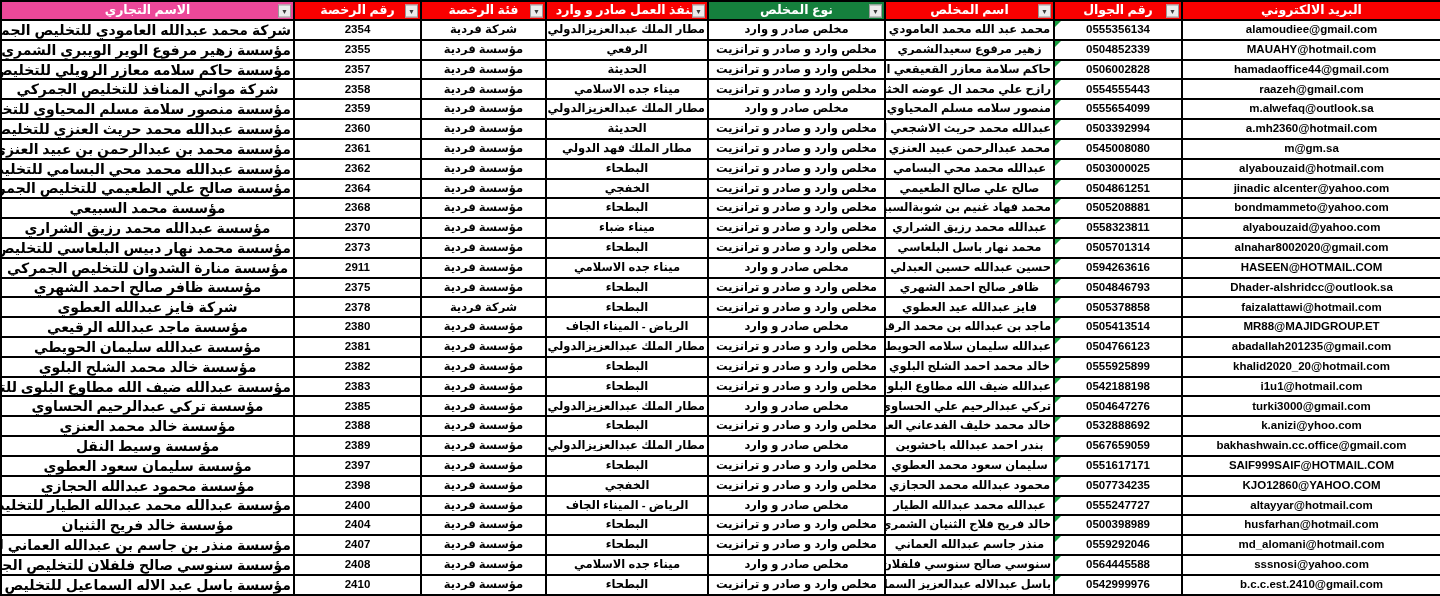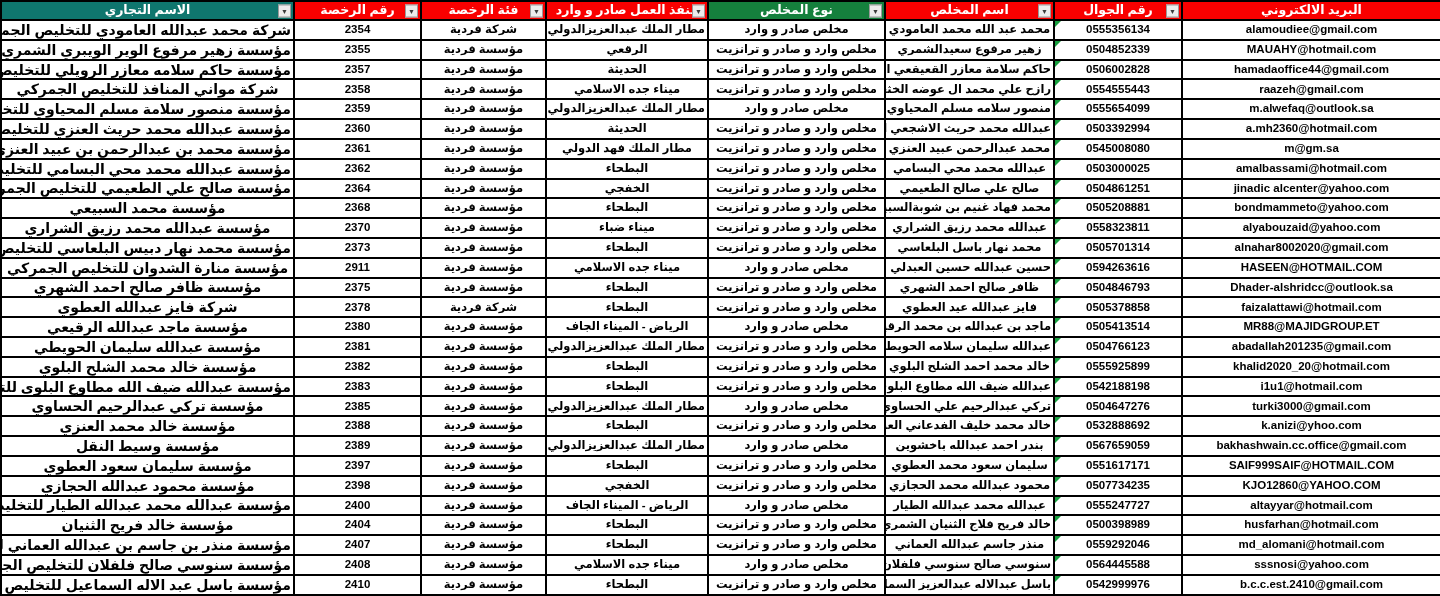--- a/index.html
+++ b/index.html
@@ -33,21 +33,21 @@
         <col style="width:127px">
         <col style="width:125px">
       <col style="width:162px">
         <col style="width:177px">
         <col style="width:169px">
       <col style="width:128px">
         <col style="width:259px">
     </colgroup>
     <thead>
       <tr>
-          <th class="dir-rtl col-trade_name" style="background: #0f766e;"><span>الاسم التجاري</span><button class="filter-btn">
+          <th class="dir-rtl col-trade_name" style="background: #ec4899;"><span>الاسم التجاري</span><button class="filter-btn">
               <span class="filter-arrow">▼</span>
             </button></th>
           <th class="dir-ltr col-license_no" style="background: rgb(249, 0, 0);"><span>رقم الرخصة</span><button class="filter-btn">
               <span class="filter-arrow">▼</span>
             </button></th>
           <th class="dir-rtl col-license_category" style="background: rgb(249, 0, 0);"><span>فئة الرخصة</span><button class="filter-btn">
               <span class="filter-arrow">▼</span>
             </button></th>
           <th class="dir-rtl col-work_port" style="background: rgb(249, 0, 0);"><span>منفذ العمل صادر و وارد</span><button class="filter-btn">
               <span class="filter-arrow">▼</span>
@@ -136,21 +136,21 @@
           <td class="dir-ltr col-email">m@gm.sa</td>
         </tr>
         <tr>
           <td class="dir-rtl col-trade_name">مؤسسة عبدالله محمد محي البسامي للتخليص الجمركي</td>
           <td class="dir-ltr col-license_no">2362</td>
           <td class="dir-rtl col-license_category">مؤسسة فردية</td>
           <td class="dir-rtl col-work_port">البطحاء</td>
           <td class="dir-rtl col-agent_type">مخلص وارد و صادر و ترانزيت</td>
           <td class="dir-rtl col-agent_name">عبدالله محمد محي البسامي</td>
           <td class="dir-ltr col-mobile">0503000025<span class="green-tri" style="border-top-color: rgb(23, 160, 62);"></span></td>
-          <td class="dir-ltr col-email">amalbassami@hotmail.com</td>
+          <td class="dir-ltr col-email">alyabouzaid@hotmail.com</td>
         </tr>
         <tr>
           <td class="dir-rtl col-trade_name">مؤسسة صالح علي الطعيمي للتخليص الجمركي</td>
           <td class="dir-ltr col-license_no">2364</td>
           <td class="dir-rtl col-license_category">مؤسسة فردية</td>
           <td class="dir-rtl col-work_port">الخفجي</td>
           <td class="dir-rtl col-agent_type">مخلص وارد و صادر و ترانزيت</td>
           <td class="dir-rtl col-agent_name">صالح علي صالح الطعيمي</td>
           <td class="dir-ltr col-mobile">0504861251<span class="green-tri" style="border-top-color: rgb(23, 160, 62);"></span></td>
           <td class="dir-ltr col-email">jinadic alcenter@yahoo.com</td>

